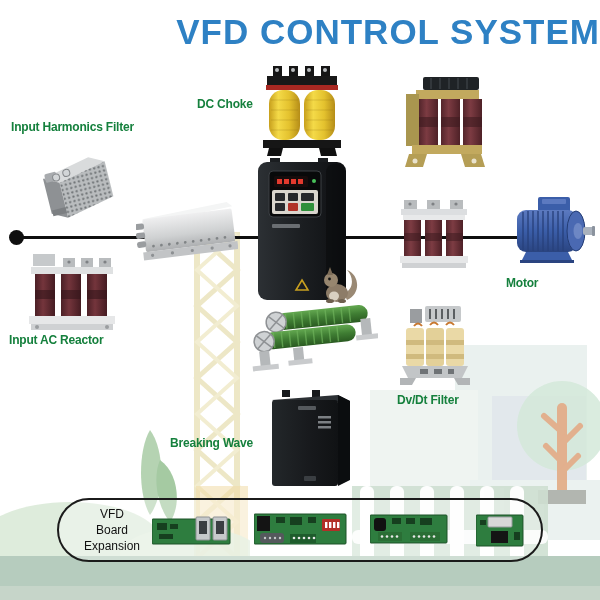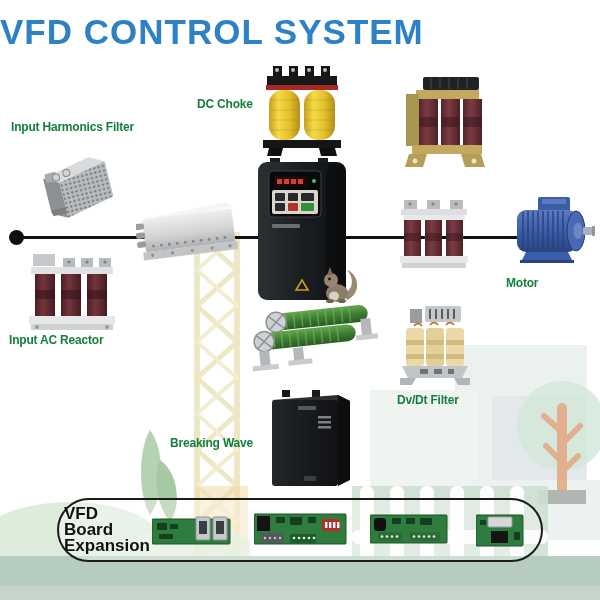--- a/index.html
+++ b/index.html
@@ -3,41 +3,41 @@
 <meta charset="utf-8">
 <style>
   html,body{margin:0;padding:0;background:#ffffff;}
   #canvas{
     position:relative;width:600px;height:600px;overflow:hidden;
     background:#ffffff;font-family:"Liberation Sans","DejaVu Sans",sans-serif;
   }
   .abs{position:absolute;}
   
   #title{
-    left:0;top:12px;width:600px;text-align:left;
+    left:0;top:12px;width:600px;text-align:right;
     font-size:35px;font-weight:bold;letter-spacing:1px;color:#2e81c4;
     z-index:6;
   }
   .comp-label{
     font-size:12px;font-weight:bold;color:#15803d;white-space:nowrap;
     letter-spacing:-0.2px;z-index:6;
   }
   
   #power-line{left:17px;top:236px;width:505px;height:3px;background:#0f0f0f;z-index:2;}
   #line-dot{left:9px;top:230px;width:15px;height:15px;border-radius:50%;background:#0f0f0f;z-index:2;}
   
   .comp{z-index:3;}
   
   #pill{
     left:57px;top:498px;width:486px;height:64px;border:2.5px solid #1b1b1b;
     border-radius:34px;background:rgba(255,255,255,0.35);z-index:4;box-sizing:border-box;
   }
   #pill-label{
-    left:64px;top:506px;width:96px;text-align:left;line-height:16px;
-    font-size:17px;font-weight:bold;color:#111;z-index:5;
+    left:64px;top:506px;width:96px;text-align:center;line-height:16px;
+    font-size:12px;font-weight:normal;color:#111;z-index:5;
   }
   .pcb{z-index:5;}
   
   .scenery{z-index:0;}
   #bg-band{left:0;top:556px;width:600px;height:44px;background:#b6ccbe;z-index:1;}
   #bg-band-light{left:0;top:586px;width:600px;height:14px;background:#c9d6cb;opacity:.85;z-index:1;}
 </style>
 </head>
 <body>
 

